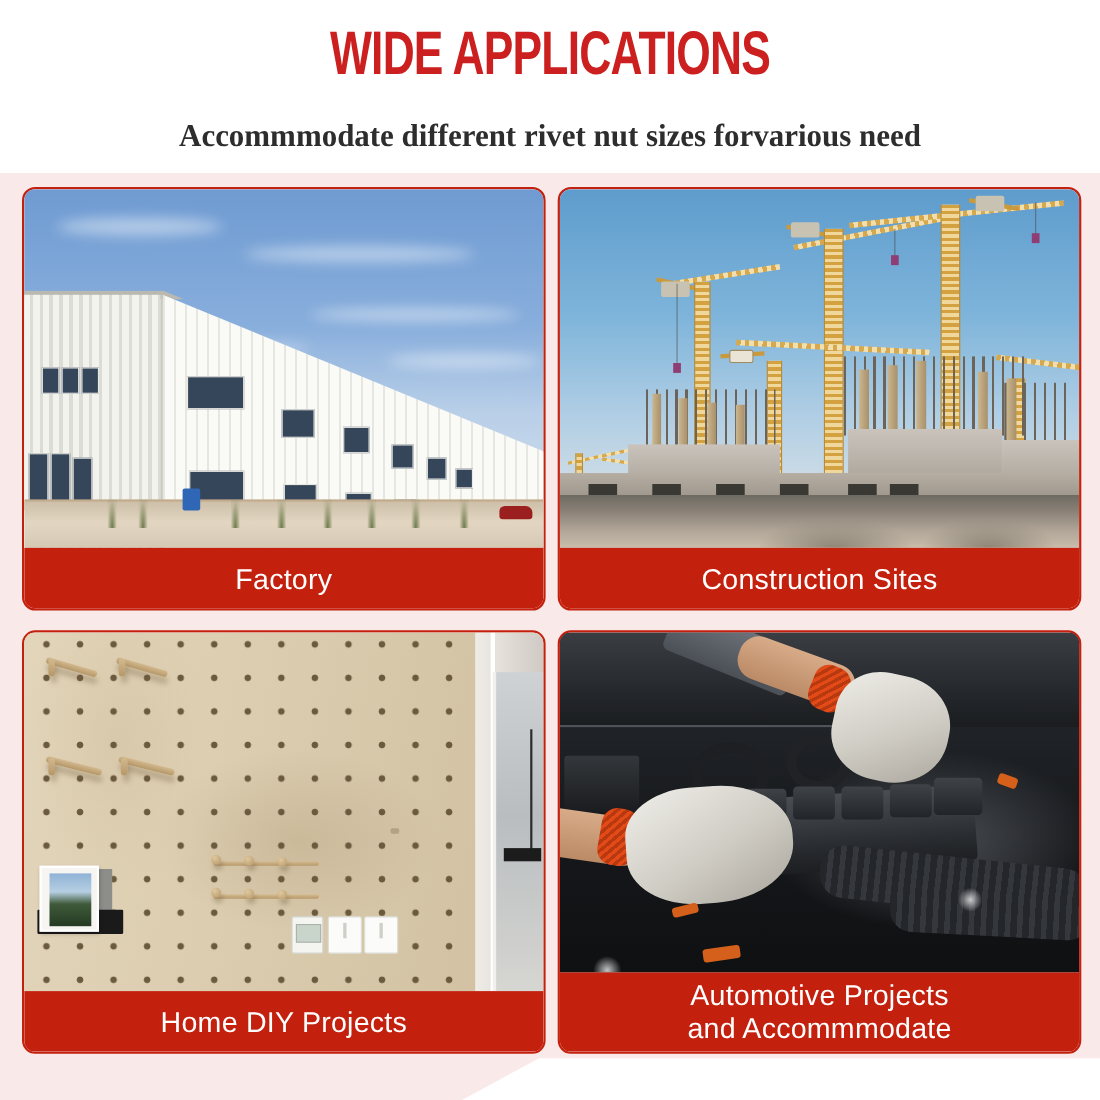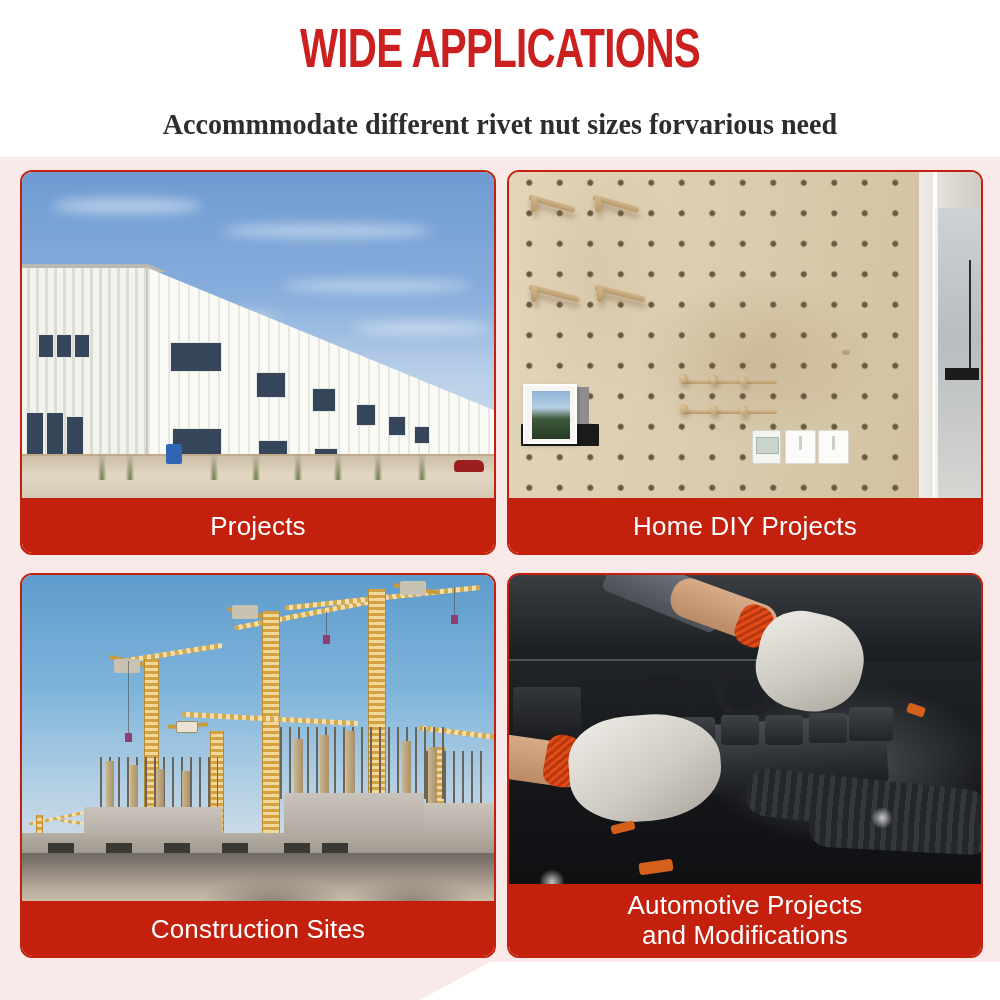--- a/index.html
+++ b/index.html
@@ -441,69 +441,21 @@
         <div class="fa-shrub" style="left:76px;"></div>
         <div class="fa-shrub" style="left:104px;"></div>
         <div class="fa-shrub" style="left:188px;"></div>
         <div class="fa-shrub" style="left:230px;"></div>
         <div class="fa-shrub" style="left:272px;"></div>
         <div class="fa-shrub" style="left:312px;"></div>
         <div class="fa-shrub" style="left:352px;"></div>
         <div class="fa-shrub" style="left:396px;"></div>
         <div class="fa-car"></div>
       </div>
-      <div class="label-bar">Projects</div>
-    </div>
-
-    <div class="card">
-      <div class="photo ph-peg">
-        <div class="pg-board"></div>
-        <div class="pg-holes"></div>
-
-        <div class="pg-hook angled" style="left:20px;  top:22px; width:48px; transform:rotate(16deg);"></div>
-        <div class="pg-hook" style="left:22px;  top:24px; width:6px;  height:16px;"></div>
-        <div class="pg-hook angled" style="left:84px;  top:22px; width:48px; transform:rotate(16deg);"></div>
-        <div class="pg-hook" style="left:86px;  top:24px; width:6px;  height:16px;"></div>
-
-        <div class="pg-hook angled" style="left:20px;  top:112px; width:52px; transform:rotate(14deg);"></div>
-        <div class="pg-hook" style="left:22px;  top:114px; width:6px;  height:16px;"></div>
-        <div class="pg-hook angled" style="left:86px;  top:112px; width:52px; transform:rotate(14deg);"></div>
-        <div class="pg-hook" style="left:88px;  top:114px; width:6px;  height:16px;"></div>
-
-        <div class="pg-pegrail" style="left:172px; top:208px; width:96px;"></div>
-        <div class="pg-peg" style="left:170px; top:202px;"></div>
-        <div class="pg-peg" style="left:200px; top:203px;"></div>
-        <div class="pg-peg" style="left:230px; top:204px;"></div>
-        <div class="pg-pegrail" style="left:172px; top:238px; width:96px;"></div>
-        <div class="pg-peg" style="left:170px; top:232px;"></div>
-        <div class="pg-peg" style="left:200px; top:233px;"></div>
-        <div class="pg-peg" style="left:230px; top:234px;"></div>
-
-        <div class="pg-screw"></div>
-
-        <div class="pg-shelf-side"></div>
-        <div class="pg-shelf"></div>
-        <div class="pg-frame">
-          <div class="pg-frame-img"></div>
-        </div>
-
-        <div class="pg-thermo">
-          <div class="pg-thermo-scr"></div>
-        </div>
-        <div class="pg-switch" style="left:276px;"></div>
-        <div class="pg-switch" style="left:309px;"></div>
-
-        <div class="pg-wall-right"></div>
-        <div class="pg-door-frame"></div>
-        <div class="pg-door">
-          <div class="pg-door-bar"></div>
-          <div class="pg-door-blk"></div>
-        </div>
-      </div>
-      <div class="label-bar">Home DIY Projects</div>
+      <div class="label-bar">Factory</div>
     </div>
 
     <div class="card">
       <div class="photo ph-cons">
 
         <div class="cr-jib" style="left:96px;  top:68px;  width:104px; transform:rotate(-9deg);"></div>
         <div class="cr-cjib" style="left:88px;  top:80px;  width:38px;  transform:rotate(13deg);"></div>
         <div class="cr-counter" style="left:92px;  top:84px;"></div>
         <div class="cr-mast" style="left:122px; top:84px;  width:15px; height:212px;"></div>
         <div class="cr-cable" style="left:106px; top:86px; height:74px;"></div>
@@ -560,20 +512,68 @@
         <div class="cons-bay" style="left:200px;"></div>
         <div class="cons-bay" style="left:262px;"></div>
         <div class="cons-bay" style="left:300px;"></div>
         <div class="cons-ground"></div>
         <div class="cons-rubble" style="left:180px; width:140px;"></div>
         <div class="cons-rubble" style="left:330px; width:120px;"></div>
       </div>
       <div class="label-bar">Construction Sites</div>
     </div>
 
+    <div class="card">
+      <div class="photo ph-peg">
+        <div class="pg-board"></div>
+        <div class="pg-holes"></div>
+
+        <div class="pg-hook angled" style="left:20px;  top:22px; width:48px; transform:rotate(16deg);"></div>
+        <div class="pg-hook" style="left:22px;  top:24px; width:6px;  height:16px;"></div>
+        <div class="pg-hook angled" style="left:84px;  top:22px; width:48px; transform:rotate(16deg);"></div>
+        <div class="pg-hook" style="left:86px;  top:24px; width:6px;  height:16px;"></div>
+
+        <div class="pg-hook angled" style="left:20px;  top:112px; width:52px; transform:rotate(14deg);"></div>
+        <div class="pg-hook" style="left:22px;  top:114px; width:6px;  height:16px;"></div>
+        <div class="pg-hook angled" style="left:86px;  top:112px; width:52px; transform:rotate(14deg);"></div>
+        <div class="pg-hook" style="left:88px;  top:114px; width:6px;  height:16px;"></div>
+
+        <div class="pg-pegrail" style="left:172px; top:208px; width:96px;"></div>
+        <div class="pg-peg" style="left:170px; top:202px;"></div>
+        <div class="pg-peg" style="left:200px; top:203px;"></div>
+        <div class="pg-peg" style="left:230px; top:204px;"></div>
+        <div class="pg-pegrail" style="left:172px; top:238px; width:96px;"></div>
+        <div class="pg-peg" style="left:170px; top:232px;"></div>
+        <div class="pg-peg" style="left:200px; top:233px;"></div>
+        <div class="pg-peg" style="left:230px; top:234px;"></div>
+
+        <div class="pg-screw"></div>
+
+        <div class="pg-shelf-side"></div>
+        <div class="pg-shelf"></div>
+        <div class="pg-frame">
+          <div class="pg-frame-img"></div>
+        </div>
+
+        <div class="pg-thermo">
+          <div class="pg-thermo-scr"></div>
+        </div>
+        <div class="pg-switch" style="left:276px;"></div>
+        <div class="pg-switch" style="left:309px;"></div>
+
+        <div class="pg-wall-right"></div>
+        <div class="pg-door-frame"></div>
+        <div class="pg-door">
+          <div class="pg-door-bar"></div>
+          <div class="pg-door-blk"></div>
+        </div>
+      </div>
+      <div class="label-bar">Home DIY Projects</div>
+    </div>
+
     <div class="card tall">
       <div class="photo ph-auto">
         <div class="au-hood"></div>
         <div class="au-hood-edge"></div>
         <div class="au-bay"></div>
 
         <div class="au-hose" style="left:120px; top:100px; width:70px; height:60px; border-color:#1d1f22;"></div>
         <div class="au-hose" style="left:206px; top:92px;  width:58px; height:52px; border-color:#202226;"></div>
 
         <div class="au-engcover"></div>
@@ -600,19 +600,19 @@
         <div class="au-orange" style="left:130px; top:286px; width:34px; height:12px; transform:rotate(-8deg);"></div>
         <div class="au-orange" style="left:102px; top:248px; width:24px; height:9px;  transform:rotate(-14deg);"></div>
         <div class="au-orange" style="left:398px; top:130px; width:18px; height:10px; transform:rotate(20deg);"></div>
 
         <div class="au-spark" style="left:362px; top:232px; width:22px; height:22px;"></div>
         <div class="au-spark" style="left:30px;  top:294px; width:26px; height:26px;"></div>
       </div>
       <div class="label-bar">
         <span>
           <span>Automotive Projects</span><br>
-          <span>and Modifications</span>
+          <span>and Accommmodate</span>
         </span>
       </div>
     </div>
 
   </div>
 </div>
 
 </body></html>

